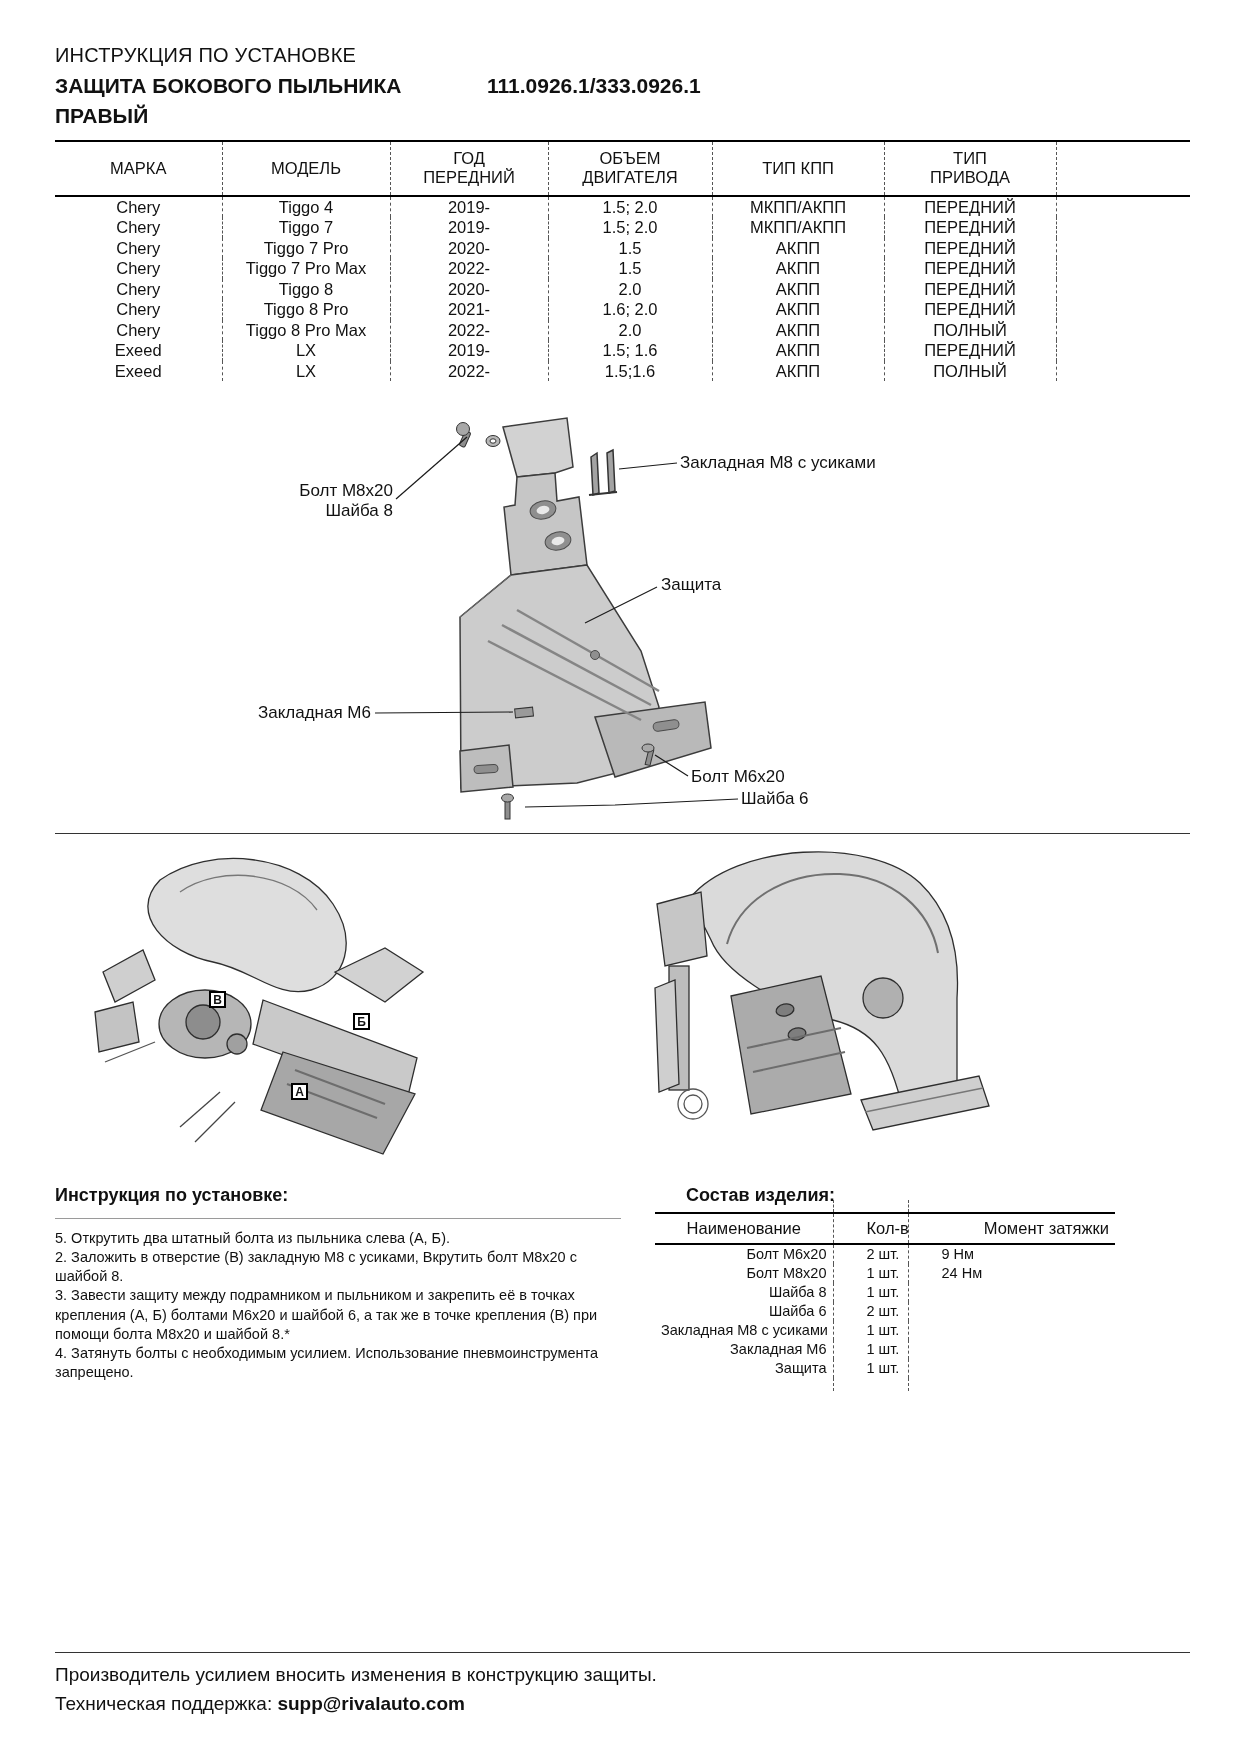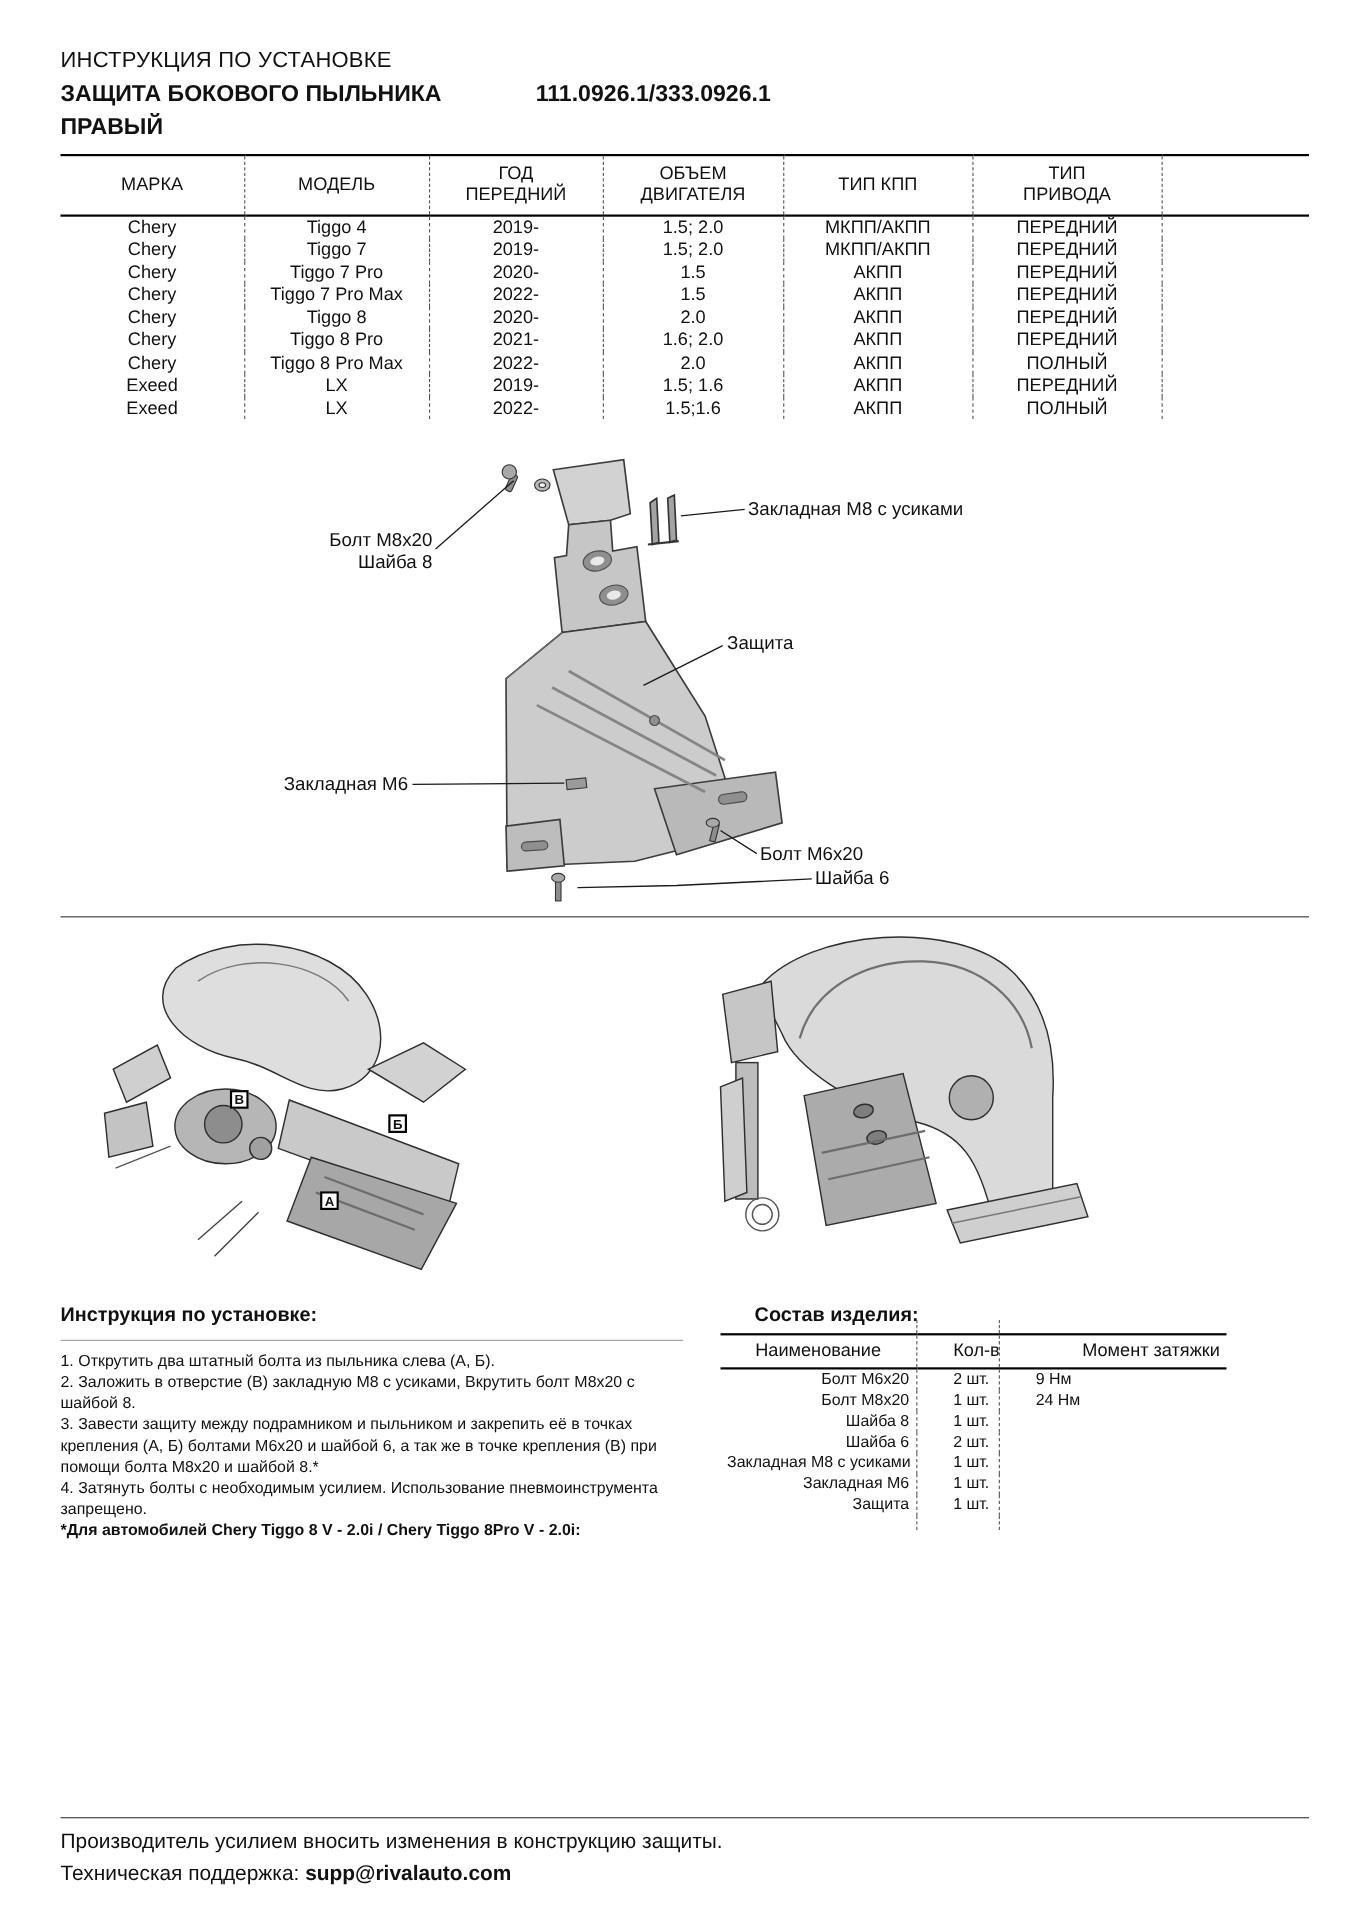--- a/index.html
+++ b/index.html
@@ -311,26 +311,25 @@
         <line x1="230" y1="264" x2="348" y2="240" stroke="#777"></line>
         <circle cx="248" cy="150" r="20" fill="#b0b0b0"></circle>
       </g>
     </svg>
   </div>
 
   <div class="instr-heading">Инструкция по установке:</div>
   <div class="instr-rule"></div>
   <div class="instr-body">
     <div>
-        <p>1. Открутить два штатный болта из пыльника слева (А, Б).</p>
+        <p>5. Открутить два штатный болта из пыльника слева (А, Б).</p>
         <p>2. Заложить в отверстие (В) закладную М8 с усиками, Вкрутить болт М8х20 с шайбой 8.</p>
         <p>3. Завести защиту между подрамником и пыльником и закрепить её в точках крепления (А, Б) болтами М6х20 и шайбой 6, а так же в точке крепления (В) при помощи болта М8х20 и шайбой 8.*</p>
         <p>4. Затянуть болты с необходимым усилием. Использование пневмоинструмента запрещено.</p>
       </div>
-    <p class="note-title">*Для автомобилей Chery Tiggo 8 V - 2.0i / Chery Tiggo 8Pro V - 2.0i:</p>
   </div>
 
   <div class="comp-heading">Состав изделия:</div>
   <table class="ctable">
     <colgroup>
       <col style="width:178px">
         <col style="width:75px">
         <col style="width:207px">
     </colgroup>
     <tbody>

